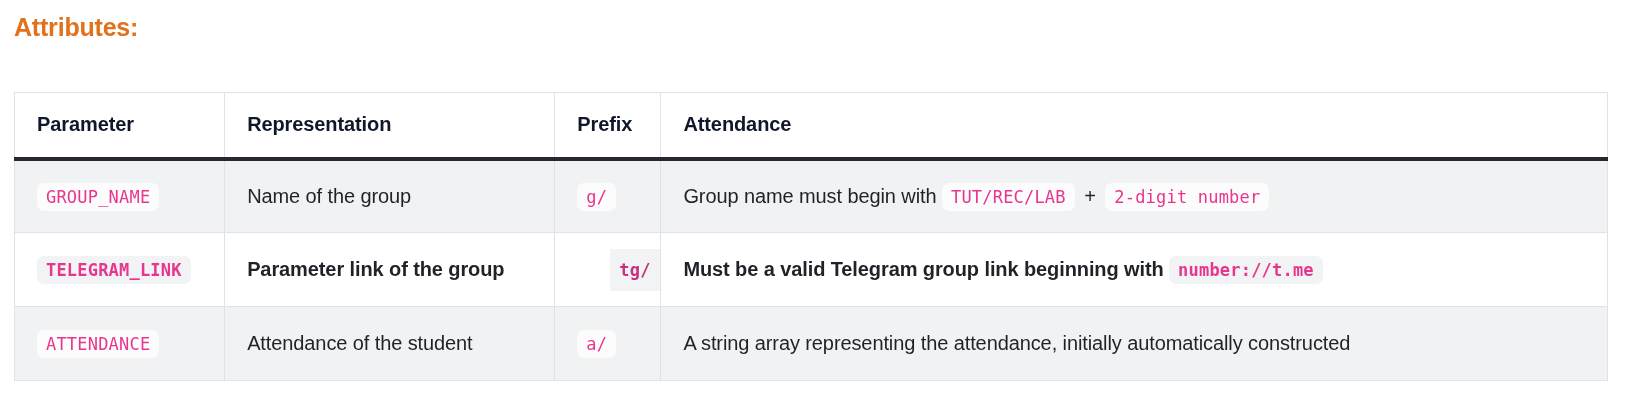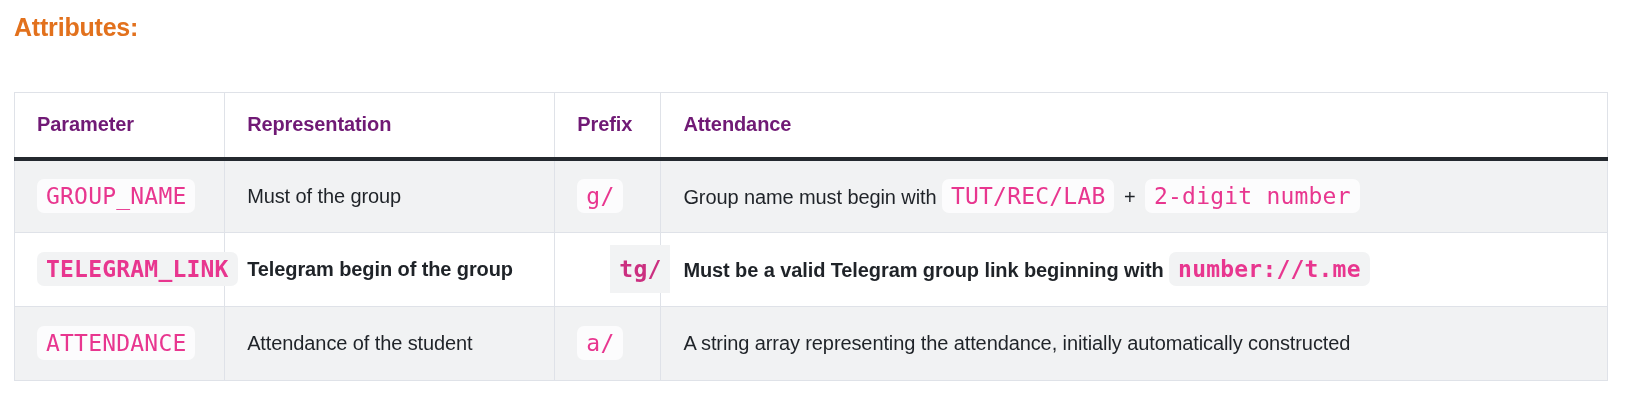--- a/index.html
+++ b/index.html
@@ -55,21 +55,21 @@
   table.attr-table col.c-param  { width: 210px; }
   table.attr-table col.c-repr   { width: 330px; }
   table.attr-table col.c-prefix { width: 106px; }
   table.attr-table col.c-cons   { width: 946px; }
 
   thead th {
     background: #ffffff;
     text-align: left;
     font-size: 20px;
     font-weight: 700;
-    color: #701a75;
+    color: #0f172a;
     padding: 20px 22px;
     height: 66px;
     border-right: 1px solid #dfe2e8;
     border-bottom: 4px solid #24292f;
     vertical-align: middle;
     letter-spacing: -0.1px;
     white-space: nowrap;
   }
   thead th:last-child { border-right: none; }
 
@@ -85,21 +85,21 @@
     letter-spacing: -0.1px;
   }
   tbody td:last-child { border-right: none; }
 
   tbody tr.striped td { background: #f1f2f3; }
   tbody tr.plain td   { background: #ffffff; font-weight: bold; }
 
   
   code.chip {
     font-family: "DejaVu Sans Mono", "Liberation Mono", monospace;
-    font-size: 23px;
+    font-size: 17px;
     color: #e8368f;
     background: rgba(255,255,255,0.78);
     border-radius: 7px;
     padding: 4px 9px;
     white-space: nowrap;
     letter-spacing: 0.2px;
   }
   tbody tr.plain code.chip { background: #f2f3f4; }
 
   code.chip.selected {
@@ -136,37 +136,37 @@
           <th>Prefix</th>
           <th>Attendance</th>
         </tr>
       </thead>
       <tbody>
 
         <tr class="striped">
           <td>
             <code class="chip">GROUP_NAME</code>
           </td>
-          <td>Must of the group</td>
+          <td>Name of the group</td>
           <td>
             <code class="chip">g/</code>
           </td>
           <td>
             <span class="cons-text">Group name must begin with</span>
             <code class="chip">TUT/REC/LAB</code>
             <span class="plus-sign">+</span>
             <code class="chip">2-digit number</code>
           </td>
         </tr>
 
         <tr class="plain">
           <td>
             <code class="chip">TELEGRAM_LINK</code>
           </td>
-          <td>Telegram begin of the group</td>
+          <td>Parameter link of the group</td>
           <td>
             <code class="chip selected">tg/</code>
           </td>
           <td>
             <span class="cons-text">Must be a valid Telegram group link beginning with</span>
             <code class="chip">number://t.me</code>
           </td>
         </tr>
 
         <tr class="striped">

